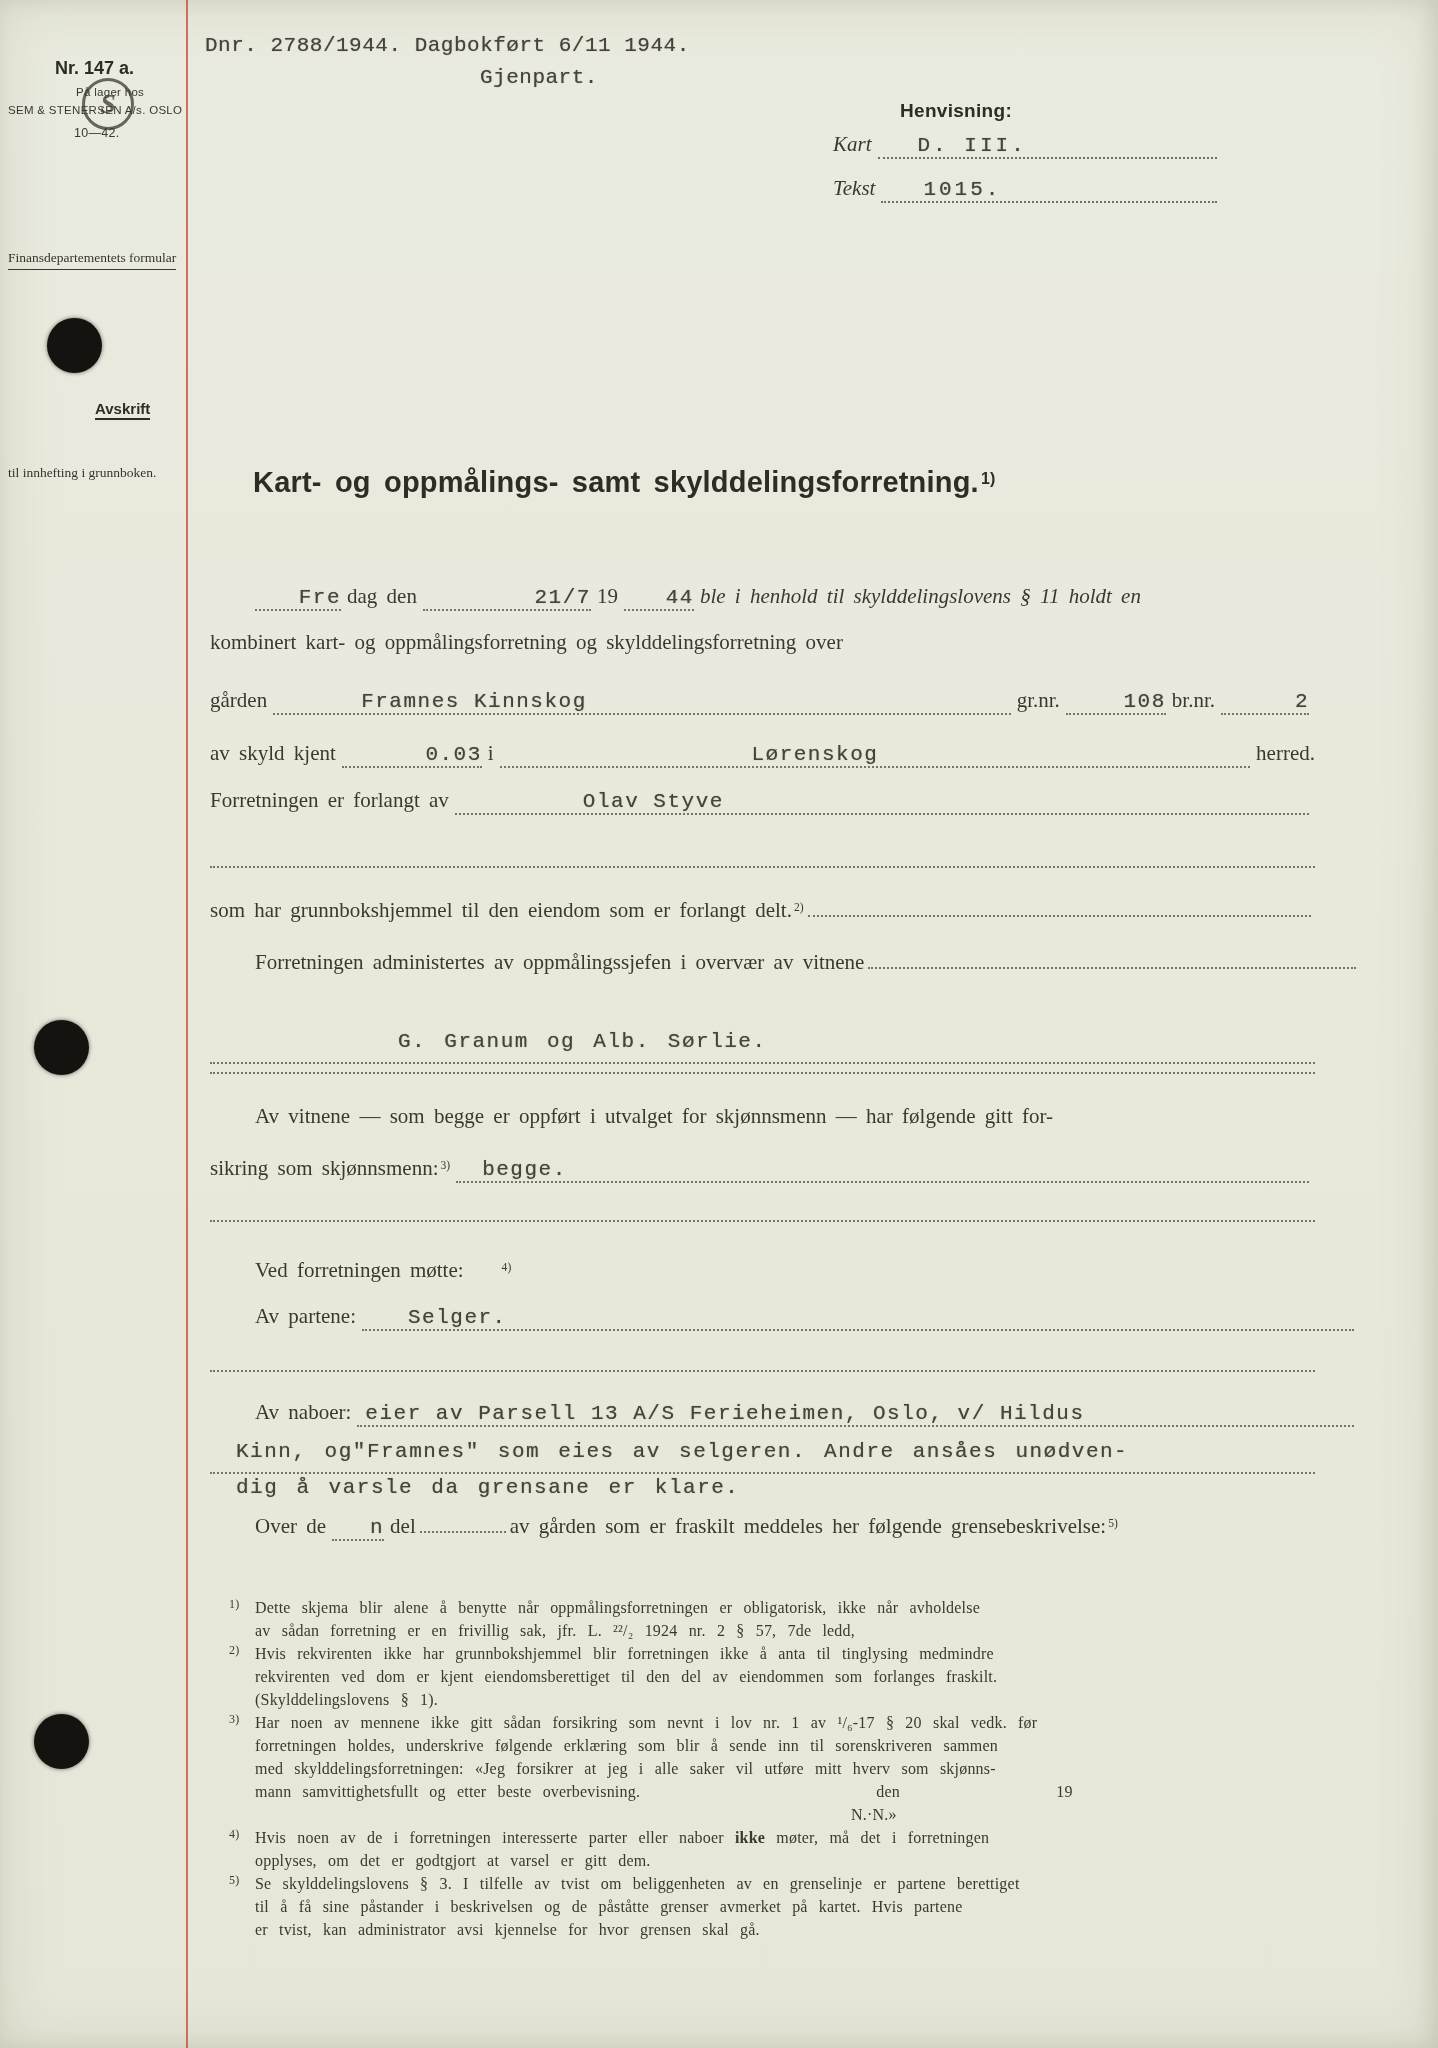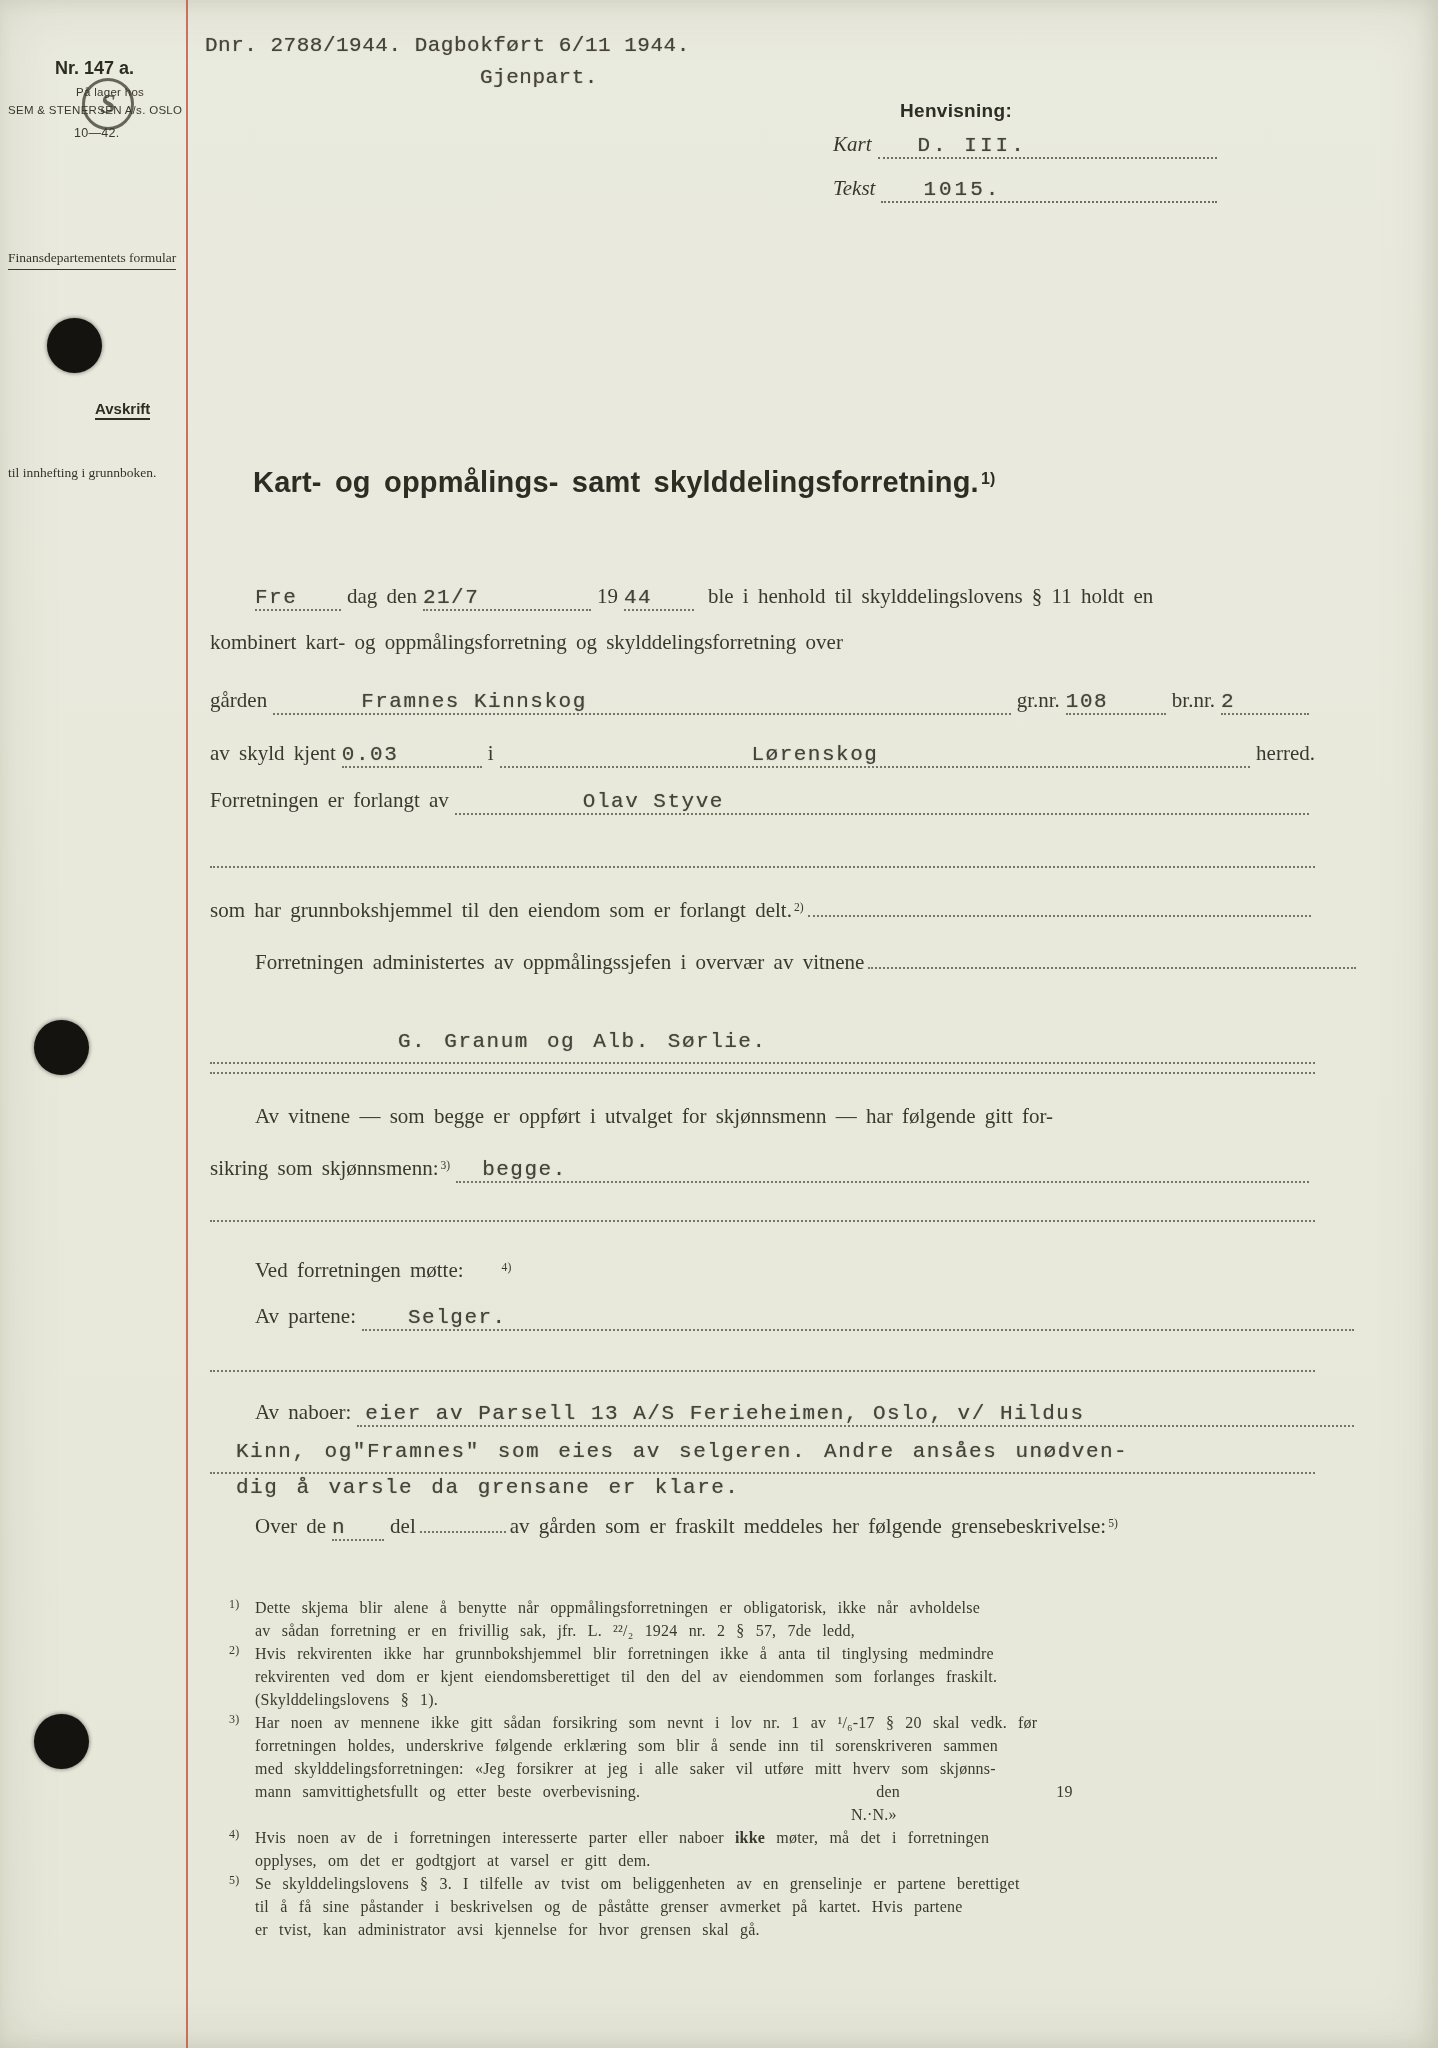--- a/index.html
+++ b/index.html
@@ -46,21 +46,21 @@
     font-family:"Liberation Sans",sans-serif;font-weight:bold;
     font-size:29px;color:#2e2d25;letter-spacing:.2px;word-spacing:5px;white-space:nowrap;
   }
   .supref{font-size:.55em;position:relative;top:-.5em;margin-left:2px;}
   
   .row{position:absolute;left:210px;width:1105px;display:flex;align-items:baseline;font-size:21px;white-space:nowrap;word-spacing:4px;color:#3b392f;}
   .indent{padding-left:45px;}
   .lbl{flex:0 0 auto;}
   .field{border-bottom:2px dotted #767464;font-size:21px;letter-spacing:1.5px;word-spacing:0;}
   .grow{flex:1 1 auto;margin:0 6px;}
-  .fixed{flex:0 0 auto;text-align:left;margin:8px 6px;}
+  .fixed{flex:0 0 auto;text-align:right;margin:8px 6px;}
   .dots{flex:1 1 auto;border-bottom:2px dotted #767464;margin:0 4px;}
   .dotline{position:absolute;left:210px;width:1105px;border-bottom:2px dotted #767464;height:0;}
   .underlined-row{border-bottom:2px dotted #767464;}
   
   .footnotes{position:absolute;left:255px;top:1596px;width:1062px;font-size:16px;line-height:23px;color:#3b392f;word-spacing:7px;letter-spacing:.2px;}
   .fn{position:relative;}
   .fnm{position:absolute;left:-26px;top:-3px;font-size:12px;}
   .fn b{font-family:inherit;}
   .fn-spaced span{display:inline-block;}
 </style>
@@ -102,21 +102,21 @@
   <div class="abs title" style="left:253px;top:466px;">
     <span>Kart- og oppmålings- samt skylddelingsforretning.</span><span class="supref">1)</span>
   </div>
 
   <div class="row indent" style="top:578px;">
     <span class="field fixed typed" style="width:86px;margin-left:0;">Fre</span>
     <span class="lbl">dag den</span>
     <span class="field fixed typed" style="width:168px;">21/7</span>
     <span class="lbl">19</span>
     <span class="field fixed typed" style="width:70px;">44</span>
-    <span class="lbl" style="margin-left:8px;">ble i henhold til skylddelingslovens § 11 holdt en</span>
+    <span class="lbl" style="font-style:italic;">ble i henhold til skylddelingslovens § 11 holdt en</span>
   </div>
 
   <div class="row" style="top:630px;">
     <span class="lbl">kombinert kart- og oppmålingsforretning og skylddelingsforretning over</span>
   </div>
 
   <div class="row" style="top:682px;">
     <span class="lbl">gården</span>
     <span class="field grow typed" style="padding-left:88px;">Framnes Kinnskog</span>
     <span class="lbl">gr.nr.</span>

